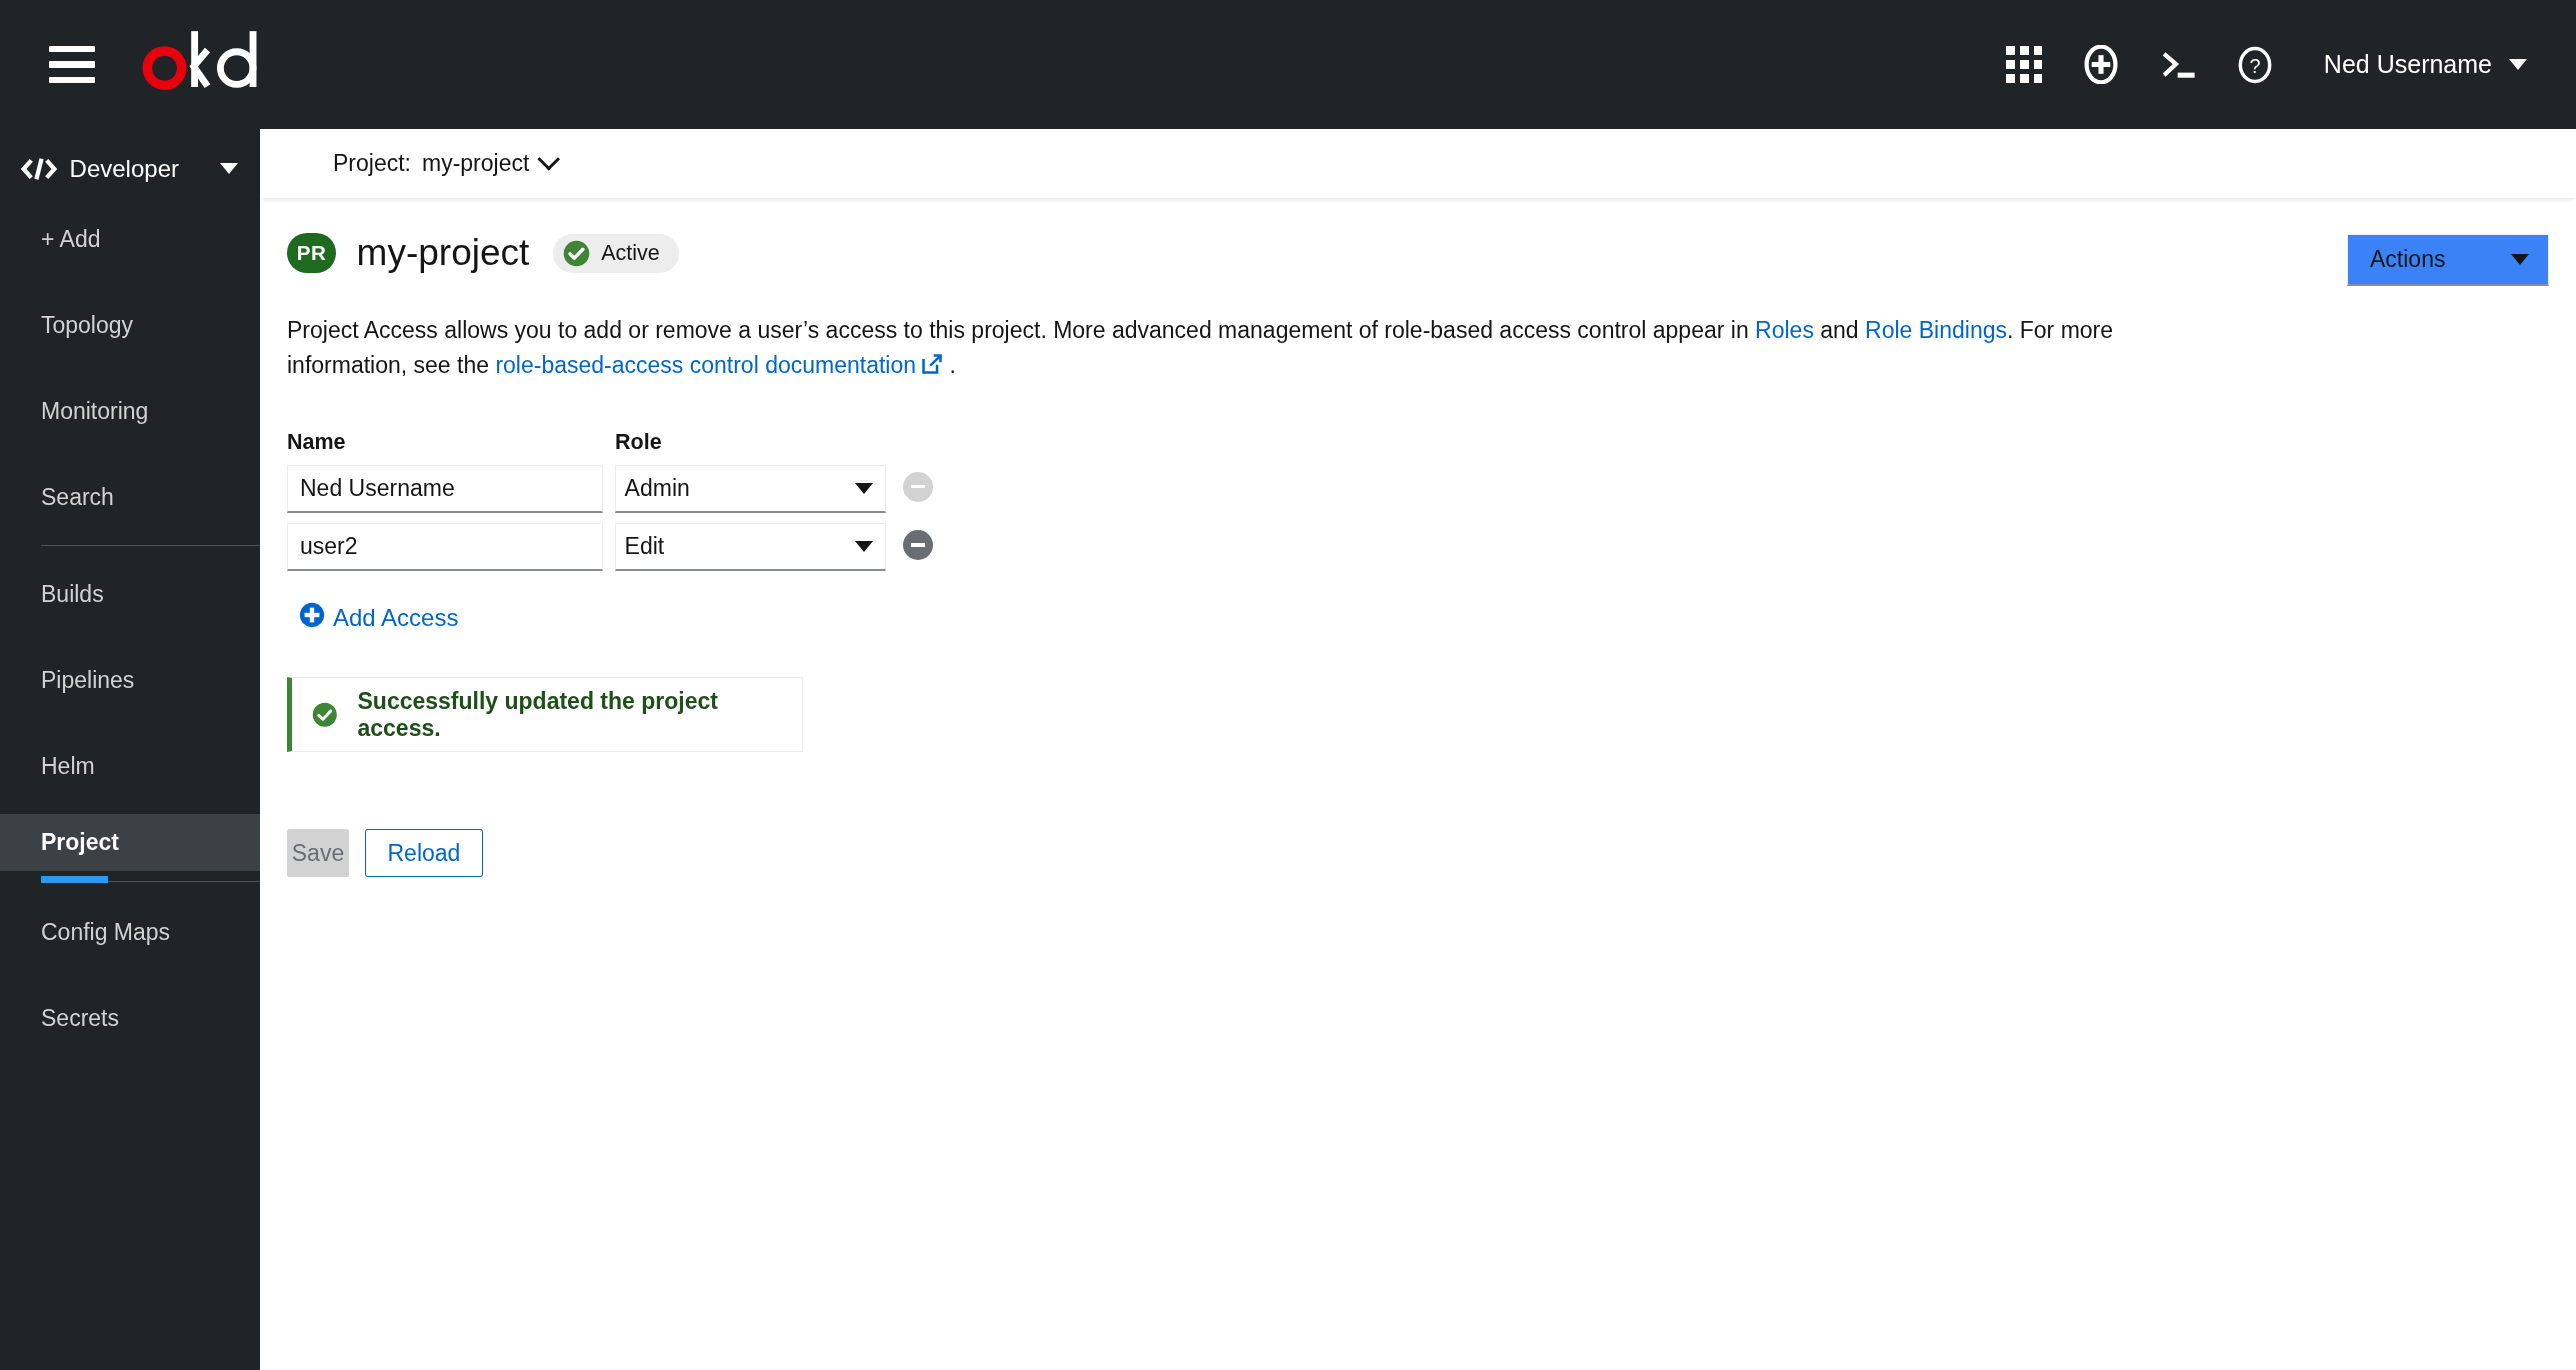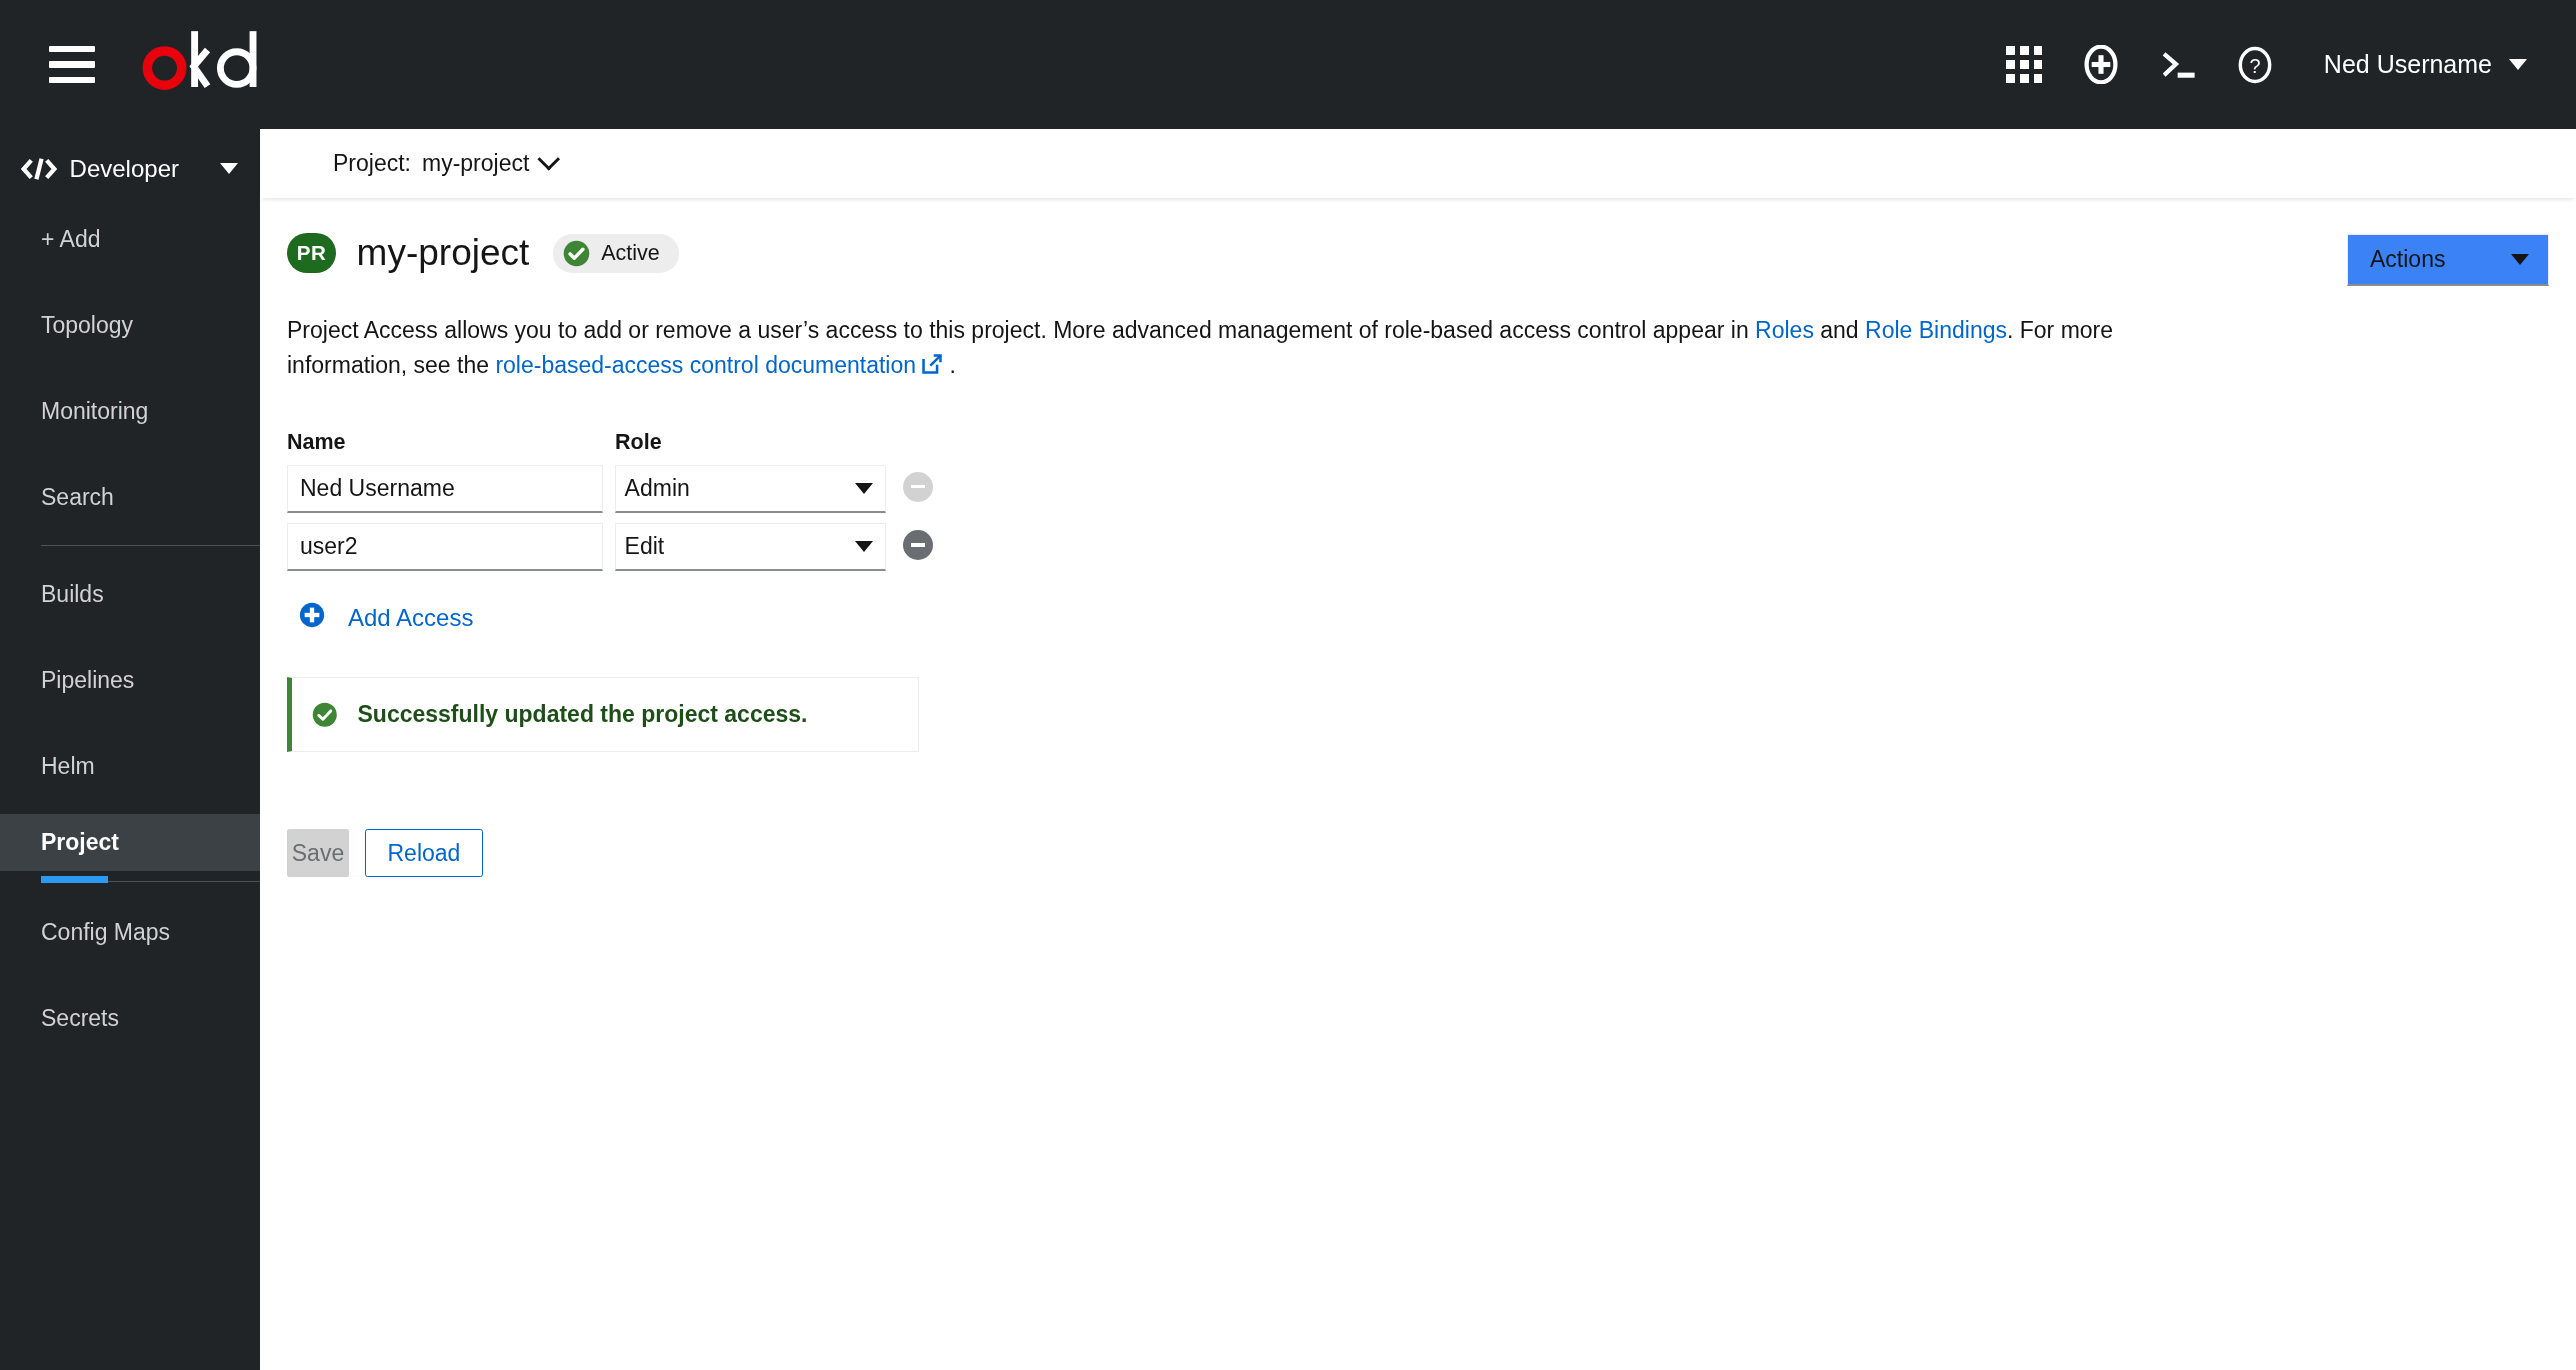--- a/index.html
+++ b/index.html
@@ -209,28 +209,28 @@
     margin-left: 17px; margin-top: 6.9px;
     width: 30px; height: 30px; border-radius: 50%;
     display: flex; align-items: center; justify-content: center;
     cursor: pointer;
   }
   .remove-btn.disabled { background: #d2d2d2; cursor: not-allowed; }
   .remove-btn.enabled { background: #6a6e73; }
   .remove-btn i { display: block; width: 14.6px; height: 3.4px; background: #ffffff; }
 
   .add-access {
-    display: flex; align-items: center; gap: 23px;
+    display: flex; align-items: center; gap: 8px;
     margin: 31px 0 0 12px; cursor: pointer; width: fit-content;
   }
   .add-access span { font-size: 24px; color: #0066cc; }
 
   
   .alert {
-    margin: 43px 0 0 27px; width: 632px; height: 75px;
+    margin: 43px 0 0 27px; width: 516px; height: 75px;
     background: #ffffff; border: 0.9px solid #ededed;
     border-left: 5.2px solid #3e8635;
     display: flex; align-items: center; padding-left: 19px;
   }
   .alert .a-icon { margin-right: 19px; display: flex; }
   .alert .a-text { font-size: 23px; font-weight: 700; color: #1e4f18; }
 
   
   .btn-row { display: flex; margin: 77px 0 0 27px; gap: 15.5px; }
   .btn {

